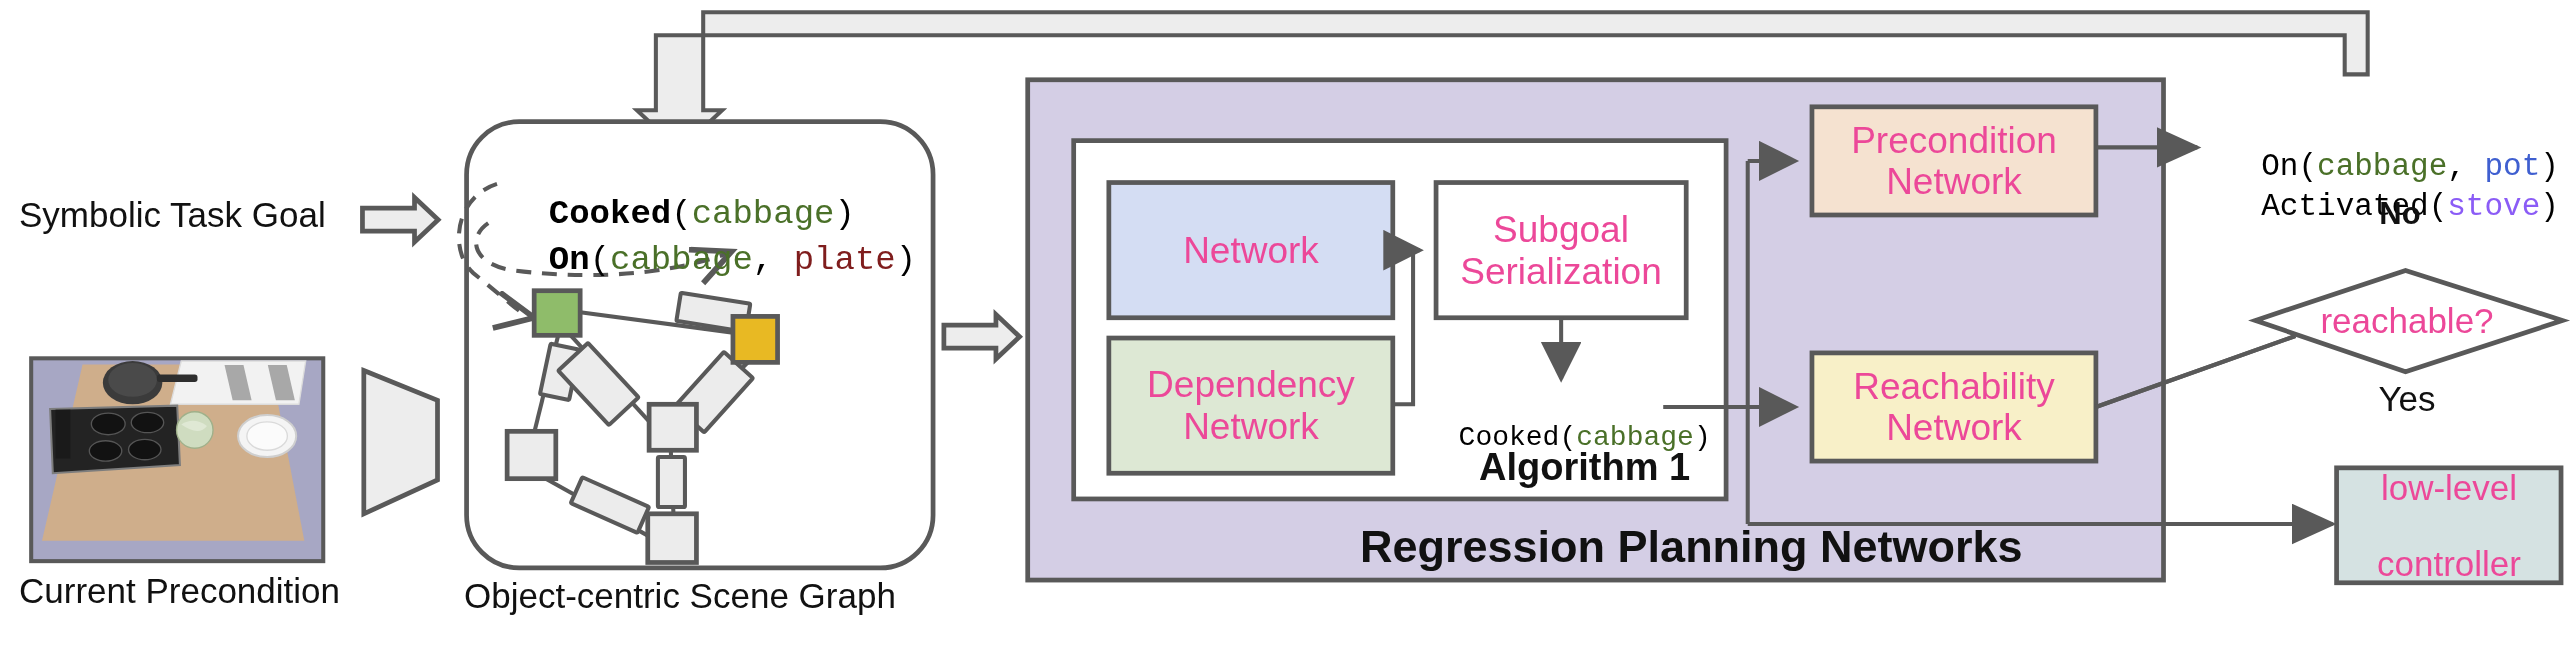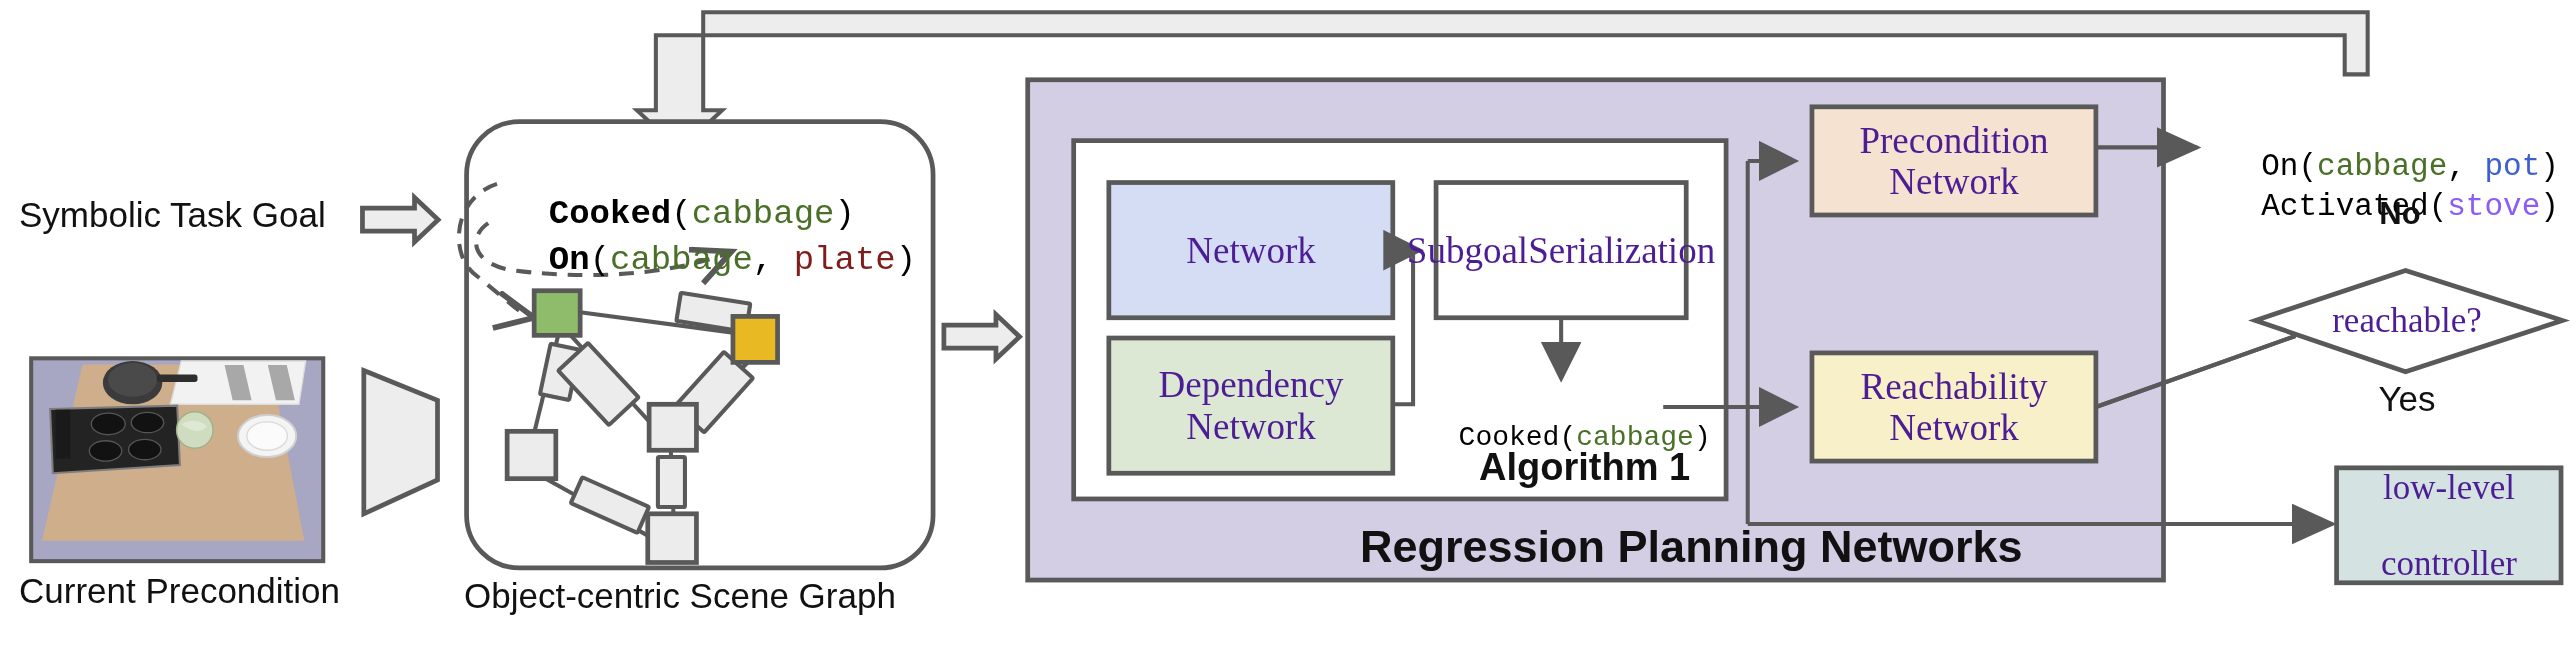--- a/index.html
+++ b/index.html
@@ -8,22 +8,22 @@
   svg{display:block;}
   #canvas{position:absolute;left:0;top:0;width:2576px;height:647px;}
 
   
   .lbl{position:absolute;font-family:"Liberation Sans",sans-serif;color:#111;white-space:nowrap;}
   .mono{font-family:"Liberation Mono",monospace;white-space:pre;}
   .bold{font-weight:bold;}
   .ctr{text-align:center;}
 
   .boxtext{position:absolute;display:flex;align-items:center;justify-content:center;
-           text-align:center;line-height:1.12;font-family:Liberation Serif, serif;
-           color:#4c1d95;pointer-events:none;}
+           text-align:center;line-height:1.12;font-family:Liberation Sans, sans-serif;
+           color:#ec4899;pointer-events:none;}
 </style>
 </head>
 <body>
 
 <svg id="canvas" viewBox="0 0 3810 957">
   <defs>
     <marker id="ah" markerWidth="12" markerHeight="12" refX="9" refY="5" orient="auto" markerUnits="strokeWidth">
       <path d="M0,0 L10,5 L0,10 z" fill="#595959"></path>
     </marker>
     <marker id="ahs" markerWidth="14" markerHeight="14" refX="10" refY="5" orient="auto" markerUnits="strokeWidth">
@@ -166,21 +166,21 @@
 
 <div class="boxtext" style="left:1109px;top:183px;width:284px;height:135px;font-size:37px;flex-direction:column;">
   <span>Network</span>
 </div>
 
 <div class="boxtext" style="left:1109px;top:338px;width:284px;height:135px;font-size:37px;flex-direction:column;">
   <span>Dependency</span>
   <span>Network</span>
 </div>
 
-<div class="boxtext" style="left:1436px;top:183px;width:250px;height:135px;font-size:37px;flex-direction:row;">
+<div class="boxtext" style="left:1436px;top:183px;width:250px;height:135px;font-size:37px;flex-direction:column;">
   <span>Subgoal</span>
   <span>Serialization</span>
 </div>
 
 <div class="mono" style="position:absolute;left:1425px;top:391px;font-size:28px;">
   <span>Cooked</span><span>(</span><span style="color:#4a7028">cabbage</span><span>)</span>
 </div>
 
 <div class="lbl bold" style="left:1479px;top:446px;font-size:38px;">Algorithm 1</div>
 

